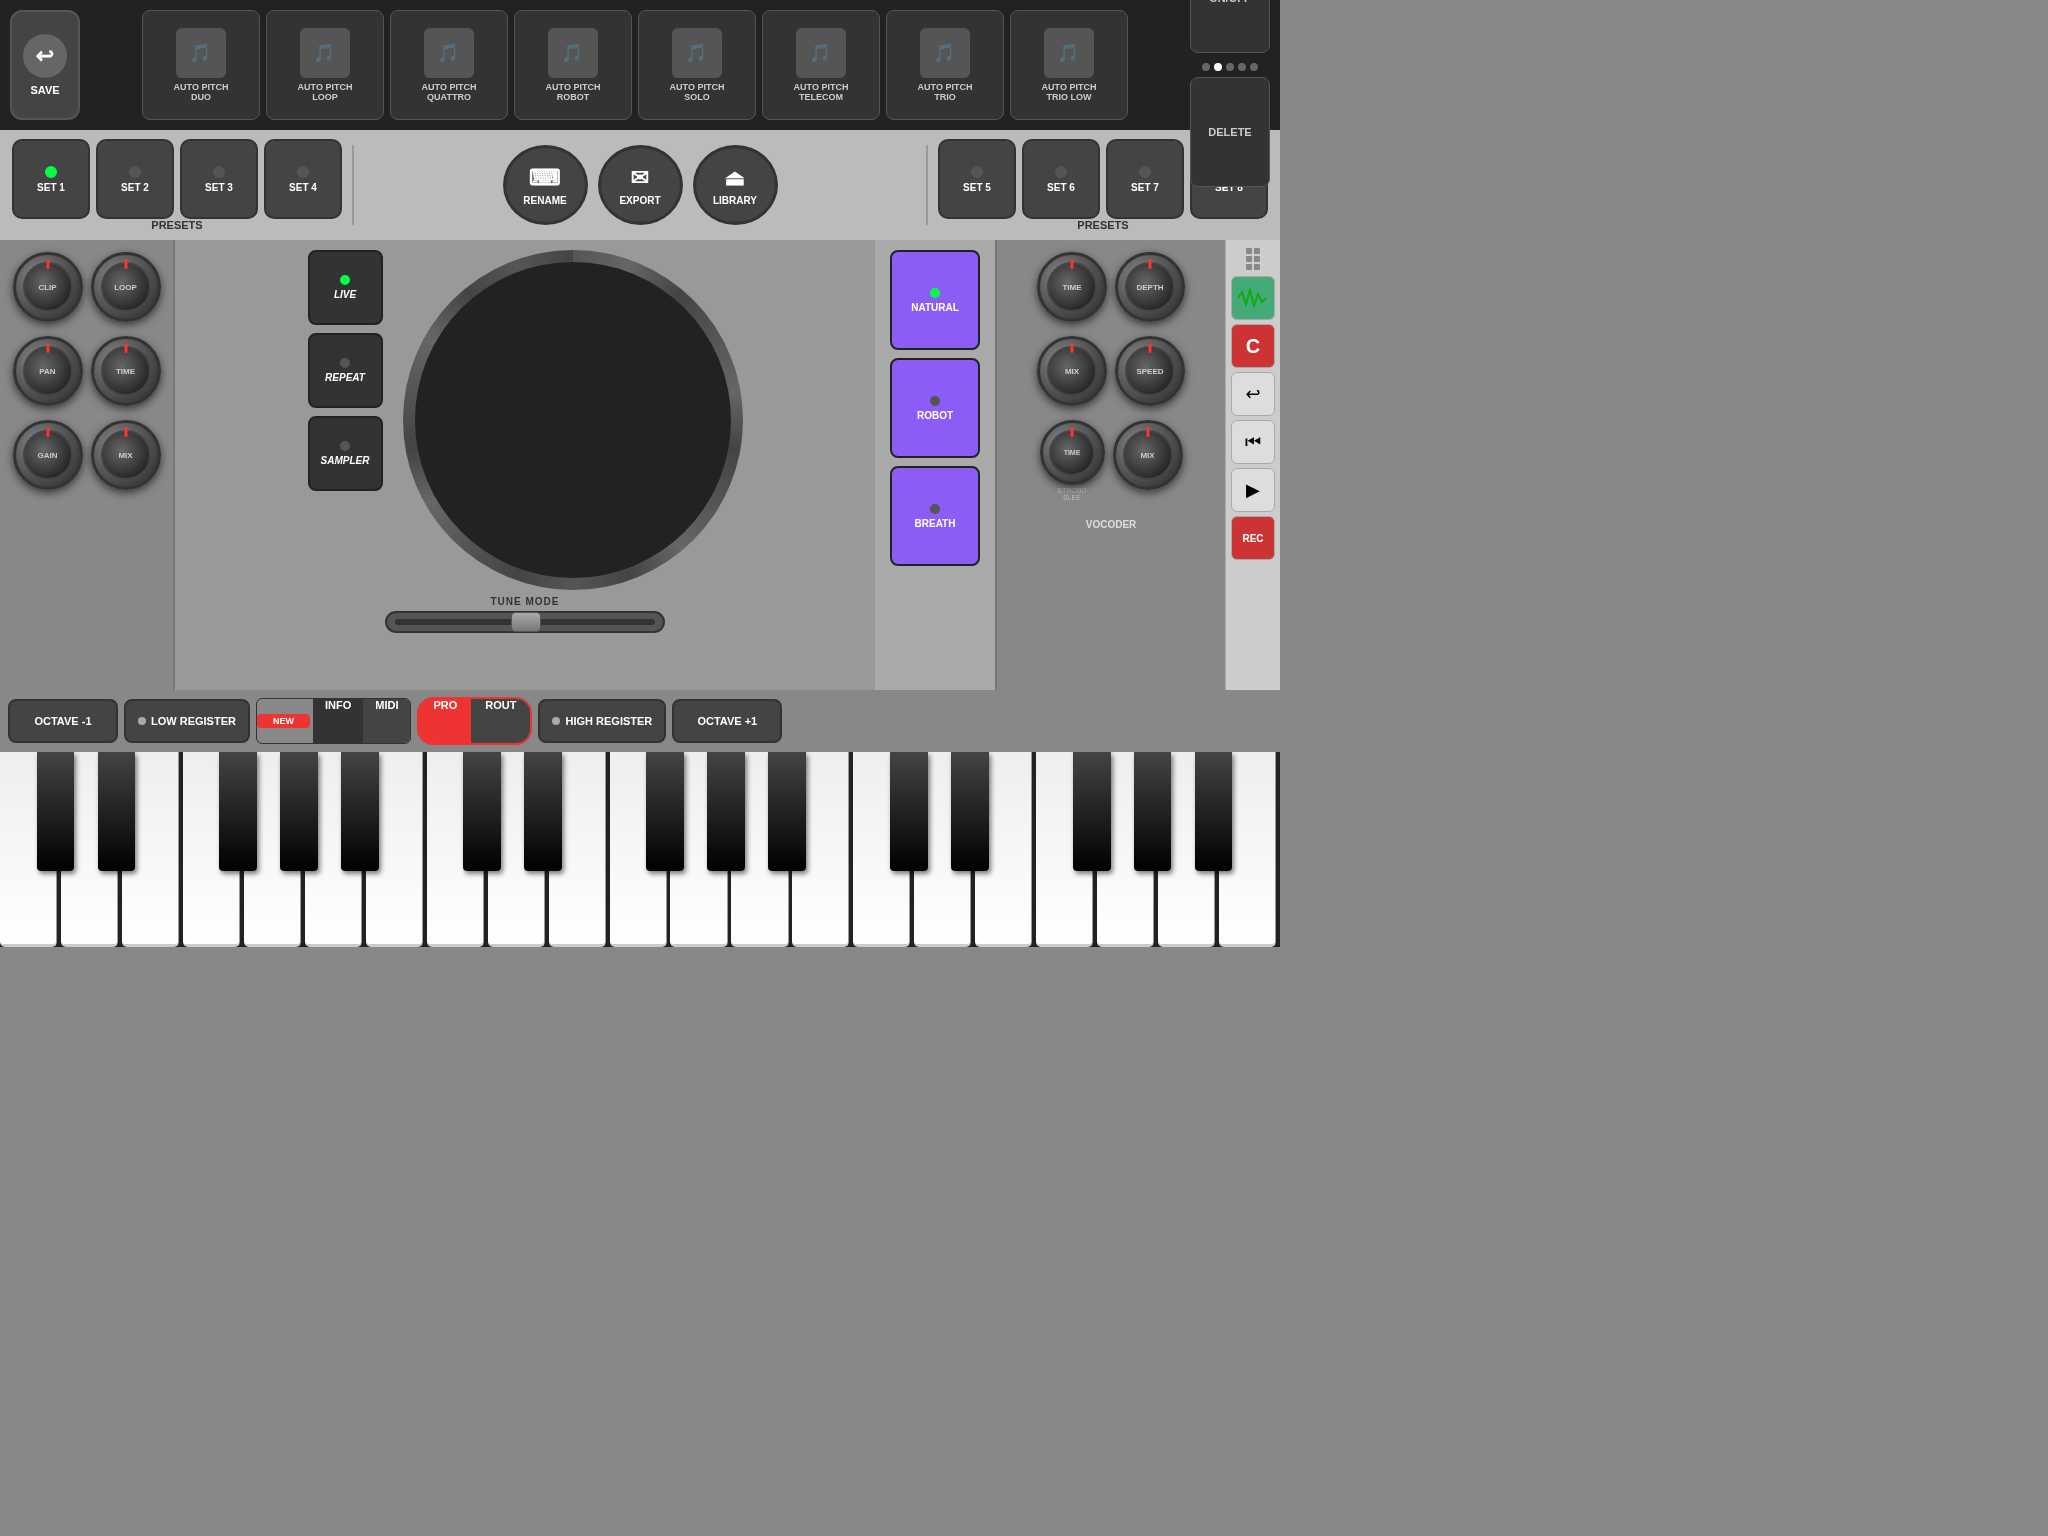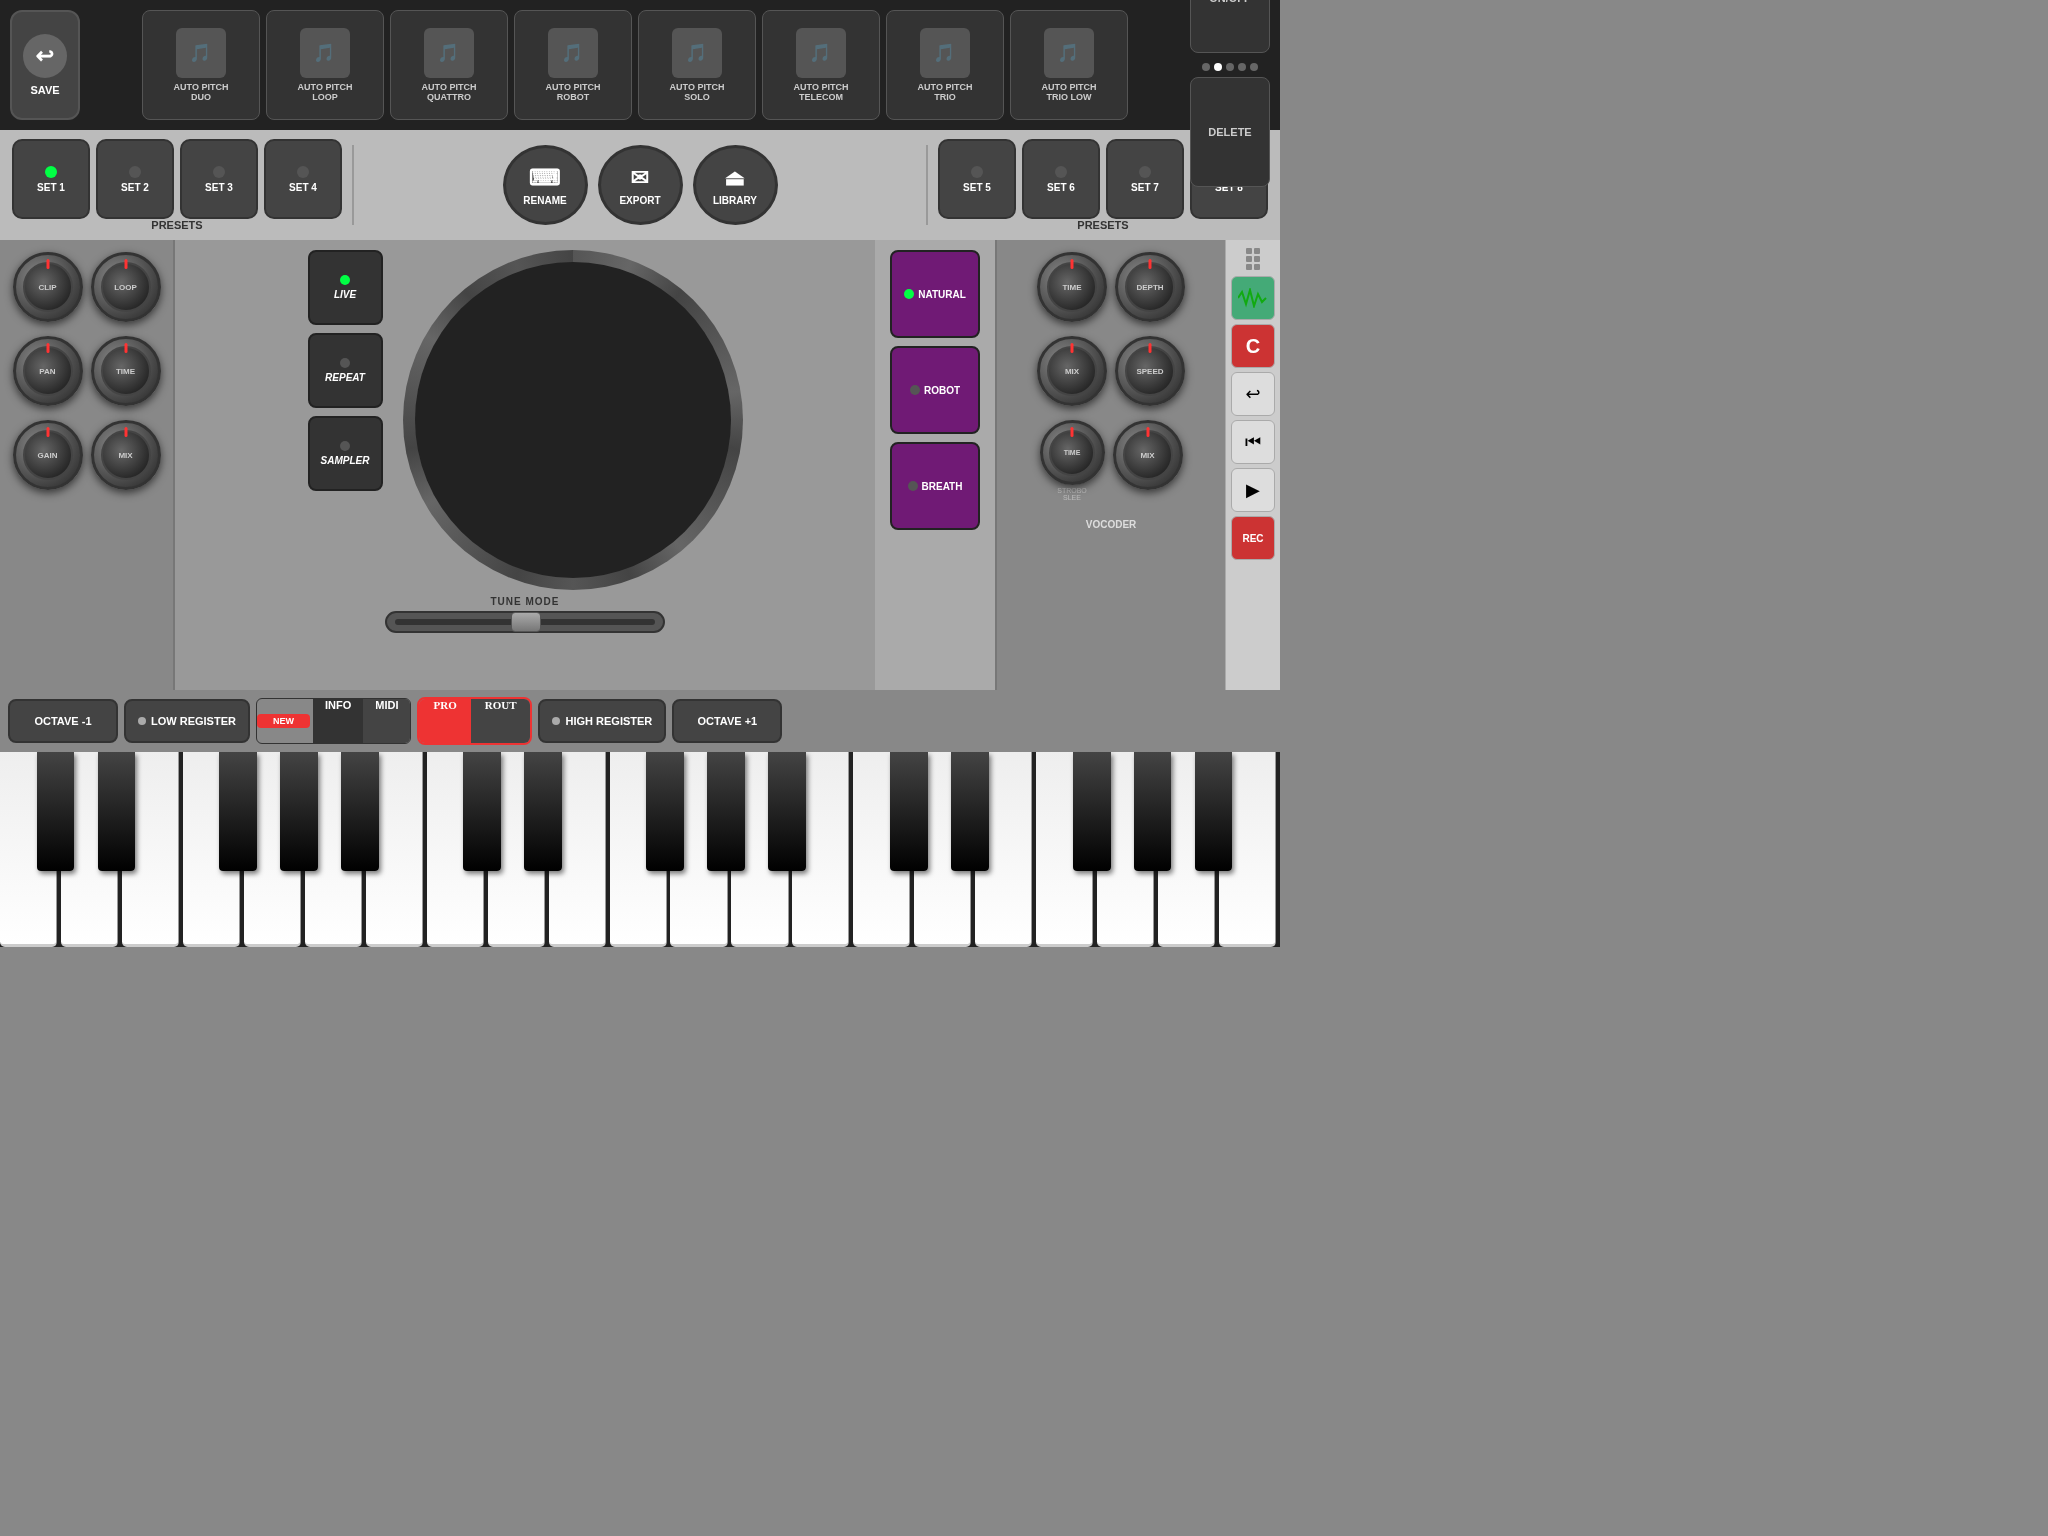--- a/index.html
+++ b/index.html
@@ -339,24 +339,25 @@
     .right-panel-buttons {
       width: 120px;
       display: flex;
       flex-direction: column;
       gap: 8px;
       padding: 10px 0;
       align-items: center;
     }
     .voice-mode-btn {
       width: 90px;
-      height: 88px;
-      background: #701a75;
+      height: 100px;
+      background: #8b5cf6;
       border-radius: 8px;
       display: flex;
+      flex-direction: column;
       align-items: center;
       justify-content: center;
       color: white;
       font-size: 10px;
       font-weight: bold;
       cursor: pointer;
       border: 2px solid #222;
       gap: 4px;
     }
     .voice-mode-btn .led {
@@ -471,23 +472,22 @@
       font-weight: bold;
       padding: 0 14px;
       cursor: pointer;
       border: 1px solid #333;
     }
     .tune-mode-btn:first-child { border-radius: 8px 0 0 8px; }
     .tune-mode-btn:last-child { border-radius: 0 8px 8px 0; }
     .pro-rout-group {
       display: flex;
       border: 2px solid #e33;
-      border-radius: 8px;
+      border-radius: 16px;
       overflow: hidden;
-      font-family: Liberation Serif, serif;
     }
     .pro-btn {
       height: 44px;
       background: #e33;
       color: white;
       font-size: 11px;
       font-weight: bold;
       padding: 0 14px;
       cursor: pointer;
     }

